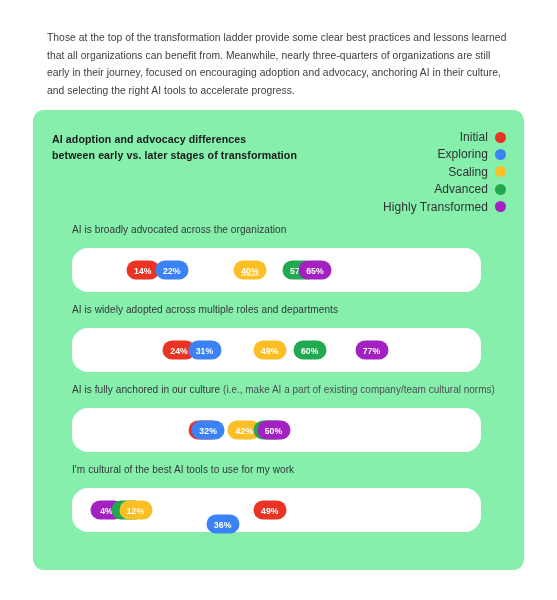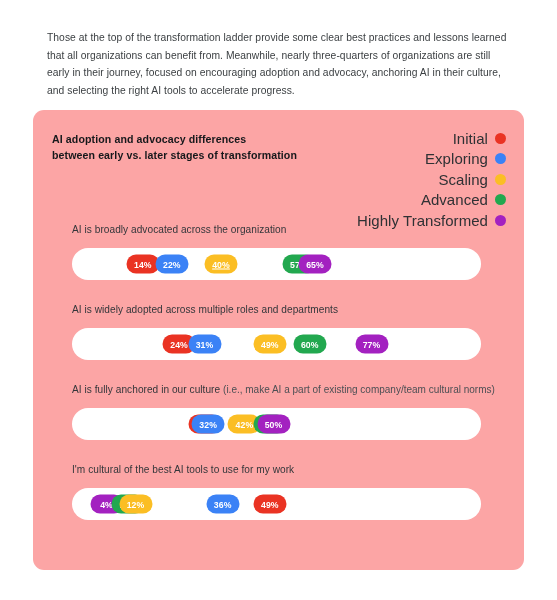--- a/index.html
+++ b/index.html
@@ -25,21 +25,21 @@
     letter-spacing: 0.05px;
   }
 
   
   .card {
     position: absolute;
     left: 33px;
     top: 110px;
     width: 491px;
     height: 460px;
-    background: #fca5a5;
+    background: #86efac;
     border-radius: 11px;
     padding-left: 36px;
   }
 
   
   .chart-title {
     position: absolute;
     left: 19px;
     top: 22px;
     font-size: 10.6px;
@@ -59,21 +59,21 @@
     gap: 3.4px;
     align-items: flex-end;
   }
   .legend-row {
     display: flex;
     align-items: center;
     gap: 7px;
     justify-content: flex-end;
   }
   .legend-label {
-    font-size: 15px;
+    font-size: 12px;
     color: #2f3134;
     white-space: nowrap;
     letter-spacing: 0.05px;
   }
   .legend-dot {
     width: 11px;
     height: 11px;
     border-radius: 50%;
     flex: 0 0 auto;
   }
@@ -100,21 +100,21 @@
     font-size: 10px;
     color: #4c4f54;
     letter-spacing: 0;
   }
 
   .track {
     position: absolute;
     left: 39px;
     top: 24px;
     width: 409px;
-    height: 32px;
+    height: 44px;
     background: #ffffff;
     border-radius: 16px;
     text-align: center;
   }
 
   .pill {
     position: absolute;
     top: 50%;
     transform: translate(-50%, -50%);
     height: 19px;
@@ -169,21 +169,21 @@
   <div class="groups">
       <div class="group">
         <div class="group-label"><span>AI is broadly advocated across the organization</span></div>
         <div class="track">
           <div class="pill" style="background: rgb(234, 51, 35); left: 70.82px; z-index: 10;">
             <span>14%</span>
           </div>
           <div class="pill" style="background: rgb(59, 130, 246); left: 99.86px; z-index: 11;">
             <span>22%</span>
           </div>
-          <div class="pill" style="background: rgb(251, 190, 36); left: 149px; z-index: 12; text-decoration: underline;">
+          <div class="pill" style="background: rgb(251, 190, 36); left: 178px; z-index: 12; text-decoration: underline;">
             <span>40%</span>
           </div>
           <div class="pill" style="background: rgb(34, 168, 79); left: 226.91px; z-index: 13;">
             <span>57%</span>
           </div>
           <div class="pill" style="background: rgb(163, 33, 192); left: 243px; z-index: 14;">
             <span>65%</span>
           </div>
         </div>
       </div>
@@ -232,21 +232,21 @@
         <div class="track">
           <div class="pill" style="background: rgb(163, 33, 192); left: 34.52px; z-index: 10;">
             <span>4%</span>
           </div>
           <div class="pill" style="background: rgb(34, 168, 79); left: 56.3px; z-index: 11;">
             <span>10%</span>
           </div>
           <div class="pill" style="background: rgb(251, 190, 36); left: 63.56px; z-index: 12;">
             <span>12%</span>
           </div>
-          <div class="pill" style="background: rgb(59, 130, 246); left: 150.68px; z-index: 13;">
+          <div class="pill" style="background: rgb(59, 130, 246); left: 150.68px; z-index: 13; margin-top: 14px;">
             <span>36%</span>
           </div>
           <div class="pill" style="background: rgb(234, 51, 35); left: 197.87px; z-index: 14;">
             <span>49%</span>
           </div>
         </div>
       </div>
     </div>
 
 </div>

